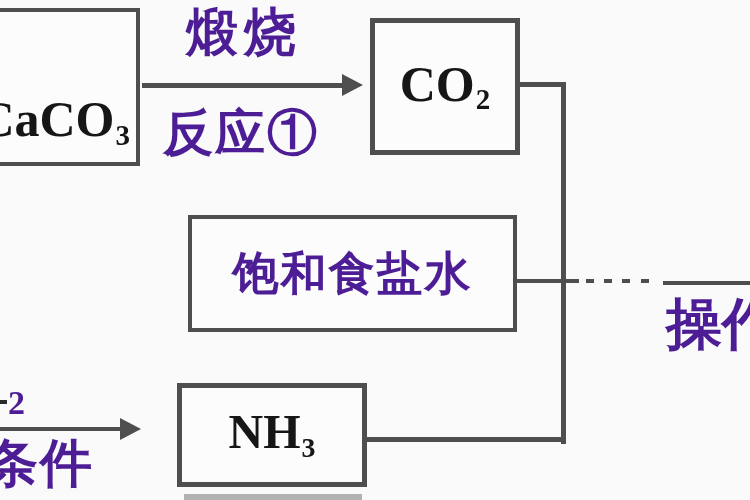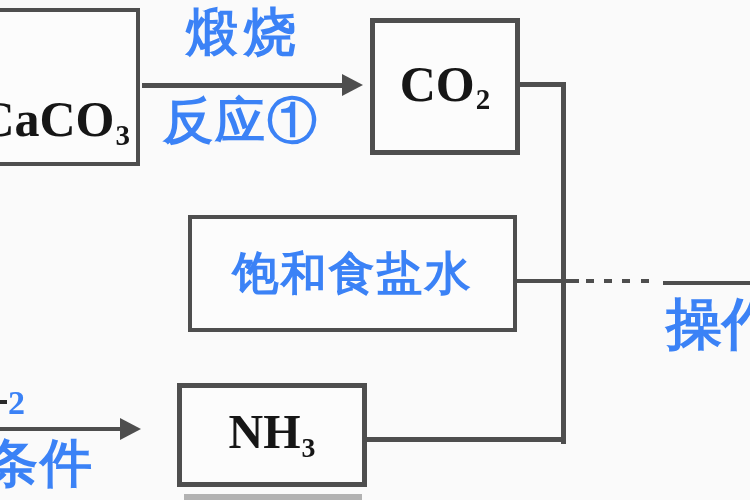--- a/index.html
+++ b/index.html
@@ -35,21 +35,21 @@
   }
   .sub {
     font-size: 0.58em;
     vertical-align: -0.30em;
     margin-left: 1px;
   }
   .cjk {
     position: absolute;
     font-family: "Liberation Serif", serif;
     font-weight: 700;
-    color: #3b82f6;
+    color: #4c1d95;
     white-space: nowrap;
     line-height: 1;
   }
   .hline, .vline, .dash {
     position: absolute;
     background: #4e4e4e;
   }
   .shadow {
     position: absolute;
     background: rgba(90, 90, 90, 0.45);
@@ -68,21 +68,21 @@
 
 <div class="stage">
 
   <div class="box" style="left:-58px; top:8px; width:198px; height:158px; align-items:flex-end; justify-content:flex-end; padding:0 6px 12px 0;">
     <span class="formula" style="font-size:50px;"><span>CaCO</span><span class="sub">3</span></span>
   </div>
 
   <div class="hline" style="left:142px; top:83px; width:212px; height:5px;"></div>
   <div class="arrowhead" style="left:342px; top:74px;"></div>
   <div class="cjk" style="left:186px; top:7px; font-size:52px; letter-spacing:6px;">煅烧</div>
-  <div class="cjk" style="left:163px; top:96px; font-size:50px; letter-spacing:2px;">反应①</div>
+  <div class="cjk" style="left:163px; top:108px; font-size:50px; letter-spacing:2px;">反应①</div>
 
   <div class="box thick" style="left:370px; top:18px; width:150px; height:137px;">
     <span class="formula" style="font-size:50px;"><span>CO</span><span class="sub">2</span></span>
   </div>
 
   <div class="hline" style="left:518px; top:82px; width:48px; height:5px;"></div>
   <div class="vline" style="left:561px; top:82px; width:5px; height:362px;"></div>
   <div class="hline" style="left:363px; top:437px; width:203px; height:5px;"></div>
 
   <div class="box" style="left:188px; top:215px; width:329px; height:117px;">

